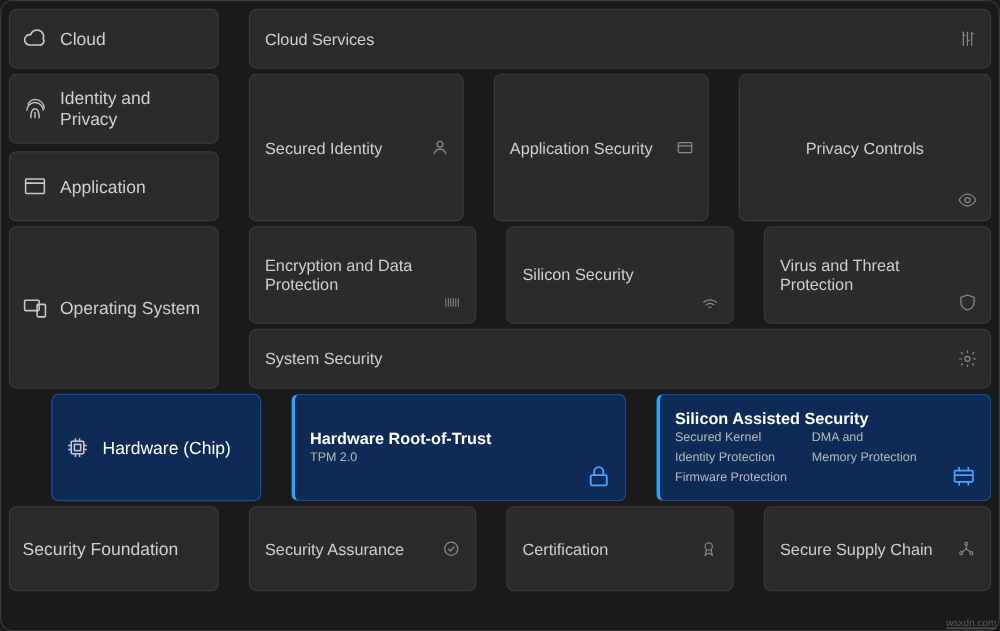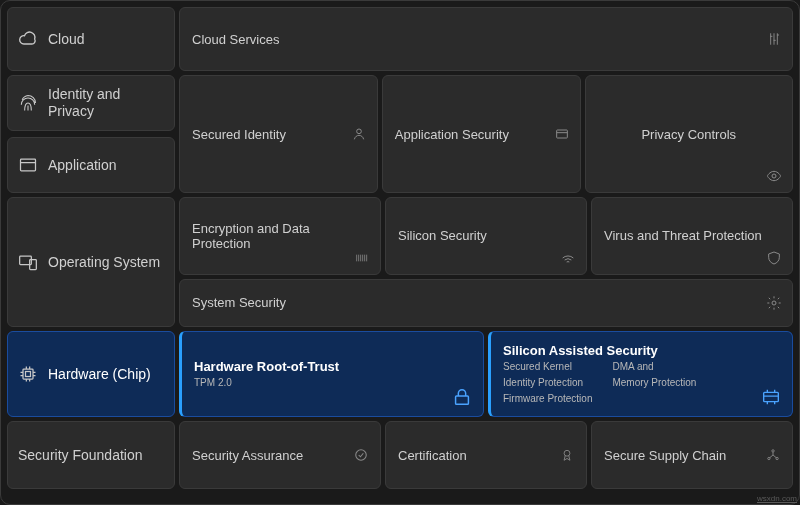--- a/index.html
+++ b/index.html
@@ -56,20 +56,21 @@
     border: 1px solid #3a3a3a;
     border-radius: 6px;
     background: #2b2b2b;
     padding: 10px 12px;
     position: relative;
     font-size: 13px;
     display: flex;
     flex-direction: column;
     justify-content: center;
     min-height: 44px;
+    margin-left: 20px;
   }
   .card.small { min-height: 38px; }
   .card .card-icon {
     position: absolute;
     right: 10px;
     bottom: 8px;
     width: 16px;
     height: 16px;
     color: #8a8a8a;
   }
@@ -78,30 +79,30 @@
   .card-sub { font-size: 10px; color: #b8b8b8; line-height: 1.4; margin-top: 2px; }
   .card-cols { display: flex; gap: 20px; }
   .card-col { display: flex; flex-direction: column; }
 
   
   .row.hw .sidebar-label,
   .row.hw .card {
     background: #0e2b57;
     border-color: #1a4c9e;
   }
-  .row.hw .sidebar-label { color: #fff; }
+  .row.hw .sidebar-label { color: #fff; margin-left: 34px; }
   .row.hw .card { color: #f0f0f0; }
   .row.hw .card .card-title { font-weight: 600; font-size: 13px; color:#fff; }
   .row.hw .card .card-icon { color:#4aa3ff; }
   .row.hw .card {
     border-left: 3px solid #2aa0ff;
   }
 
   
-  .row.h1 { height: 64px; }
+  .row.h1 { height: 48px; }
   .row.os { height: 130px; }
   .row.hw { height: 86px; }
   .row.sf { height: 68px; }
 
   .icon svg { width:100%; height:100%; display:block; }
 
   .card.check {
     display:flex; flex-direction:row; align-items:center; gap:4px;
   }
   .card.check .ck-icon { width:14px; height:14px; color:#8a8a8a; margin-left:auto; margin-right:0; }

